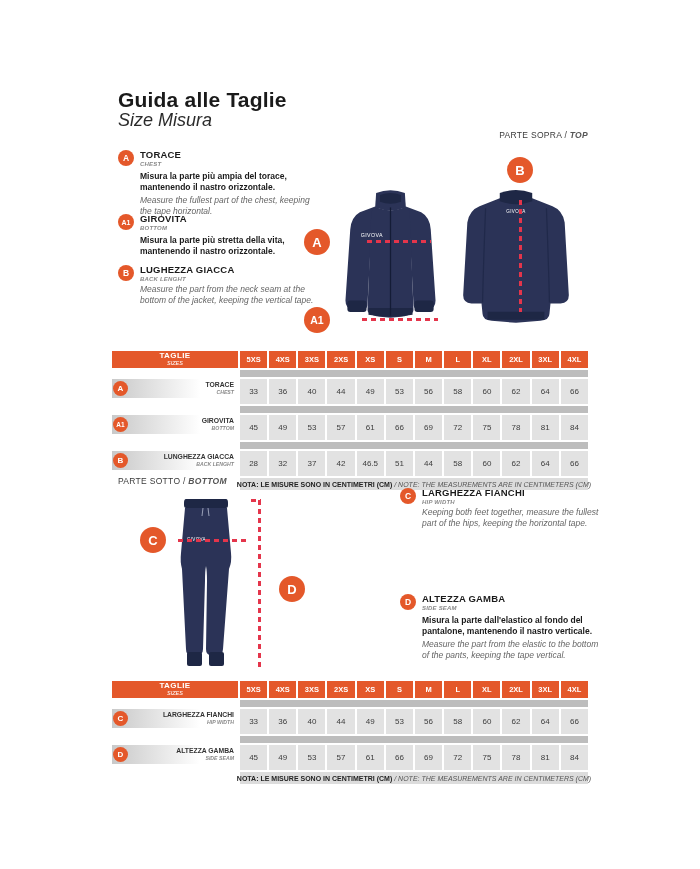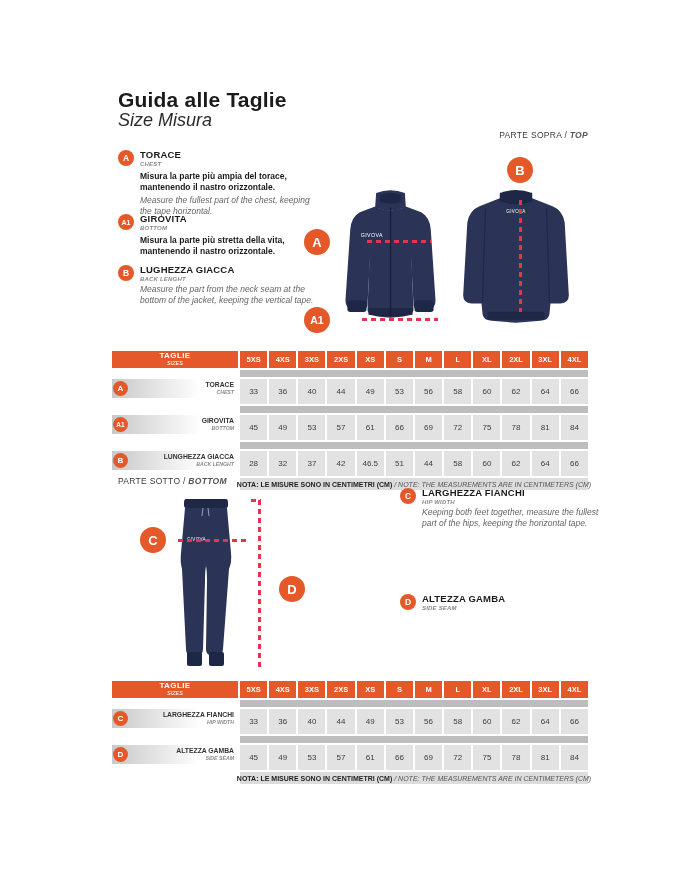--- a/index.html
+++ b/index.html
@@ -255,20 +255,24 @@
   </div>
 
   <div class="measure" style="left:400px;top:594px;width:200px;">
     <div class="mrow">
       <span class="marker desc">D</span>
       <span class="mtext">
         <div class="mname">ALTEZZA GAMBA</div>
         <div class="msub">SIDE SEAM</div>
       </span>
     </div>
+    <div style="margin-left:22px;">
+      <div class="mdesc-it">Misura la parte dall'elastico al fondo del pantalone, mantenendo il nastro verticale.</div>
+      <div class="mdesc-en">Measure the part from the elastic to the bottom of the pants, keeping the tape vertical.</div>
+    </div>
   </div>
 
   <div class="size-table bottom">
       <div class="th-label">
         <div class="thl-it">TAGLIE</div>
         <div class="thl-en">SIZES</div>
       </div>
       <div class="th-size">5XS</div>
       <div class="th-size">4XS</div>
       <div class="th-size">3XS</div>

